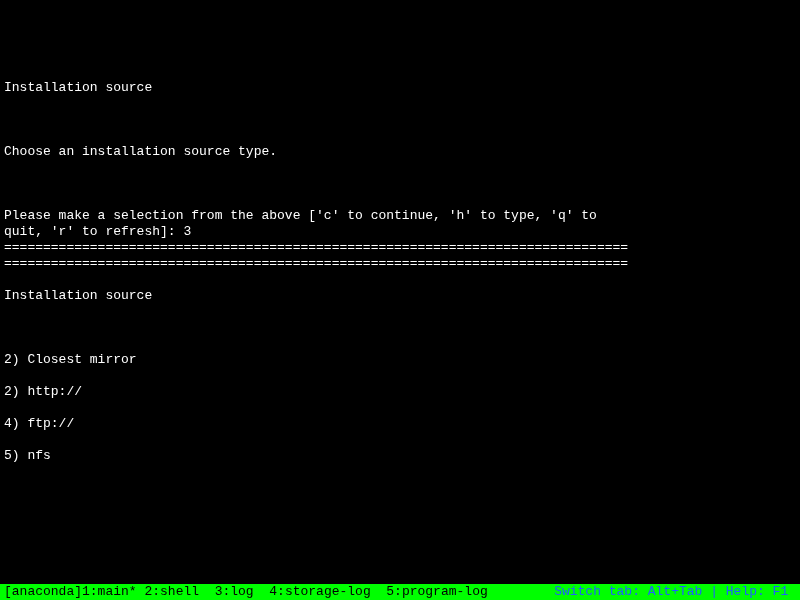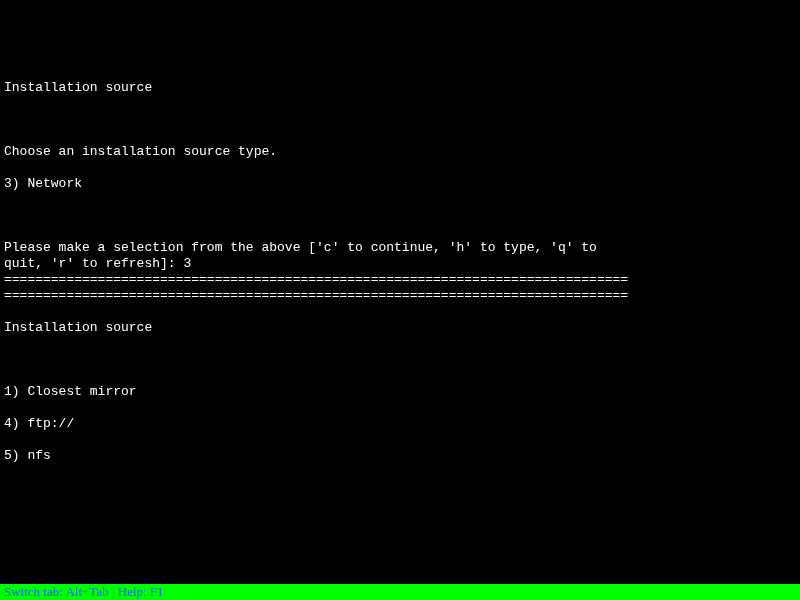--- a/index.html
+++ b/index.html
@@ -30,51 +30,51 @@
       background: #00ff00;
       color: #000;
       display: flex;
       justify-content: space-between;
       padding: 0 4px;
     }
     .statusbar .tabs span { white-space: pre; }
     .statusbar .help {
       color: #1e5fff;
       white-space: pre;
-      font-family: Liberation Serif, serif;
     }
   </style>
 </head>
 <body>
 
 
 
 <div class="screen">
 <div>Installation source</div>
 <div> </div>
 <div>Choose an installation source type.</div>
-<div>3) Network</div>
 <div> </div>
 <span>Please make a selection from the above ['c' to continue, 'h' to type, 'q' to
 quit, 'r' to refresh]: </span><span>3</span>
 <div class="divider">================================================================================
 ================================================================================</div>
 <div>Installation source</div>
 <div> </div>
-<div>1) Closest mirror</div>
+<div>2) Closest mirror</div>
+<div>2) http://</div>
 <div>4) ftp://</div>
 <div>5) nfs</div>
 
 
 
 
 
 
 
 
 </div>
 
 <div class="statusbar">
+  <div class="tabs"><span>[anaconda]</span><span>1:main*</span><span> </span><span>2:shell</span><span>  </span><span>3:log</span><span>  </span><span>4:storage-log</span><span>  </span><span>5:program-log</span></div>
   <div class="help">Switch tab: Alt+Tab | Help: F1 </div>
 </div>
 
 
 
 
 </body></html>

